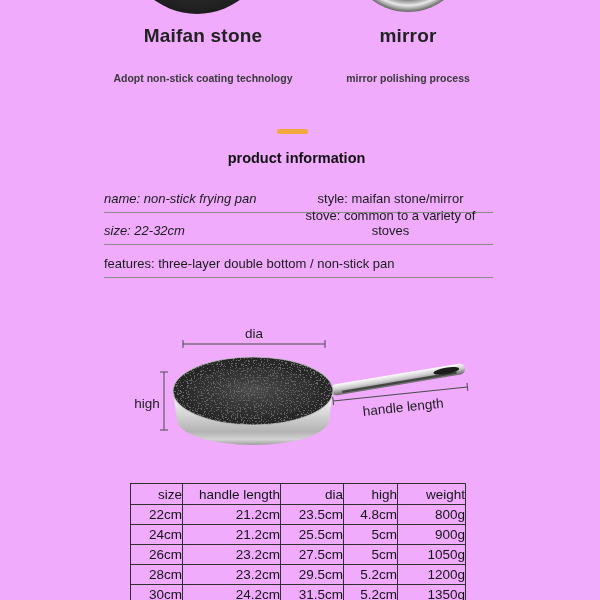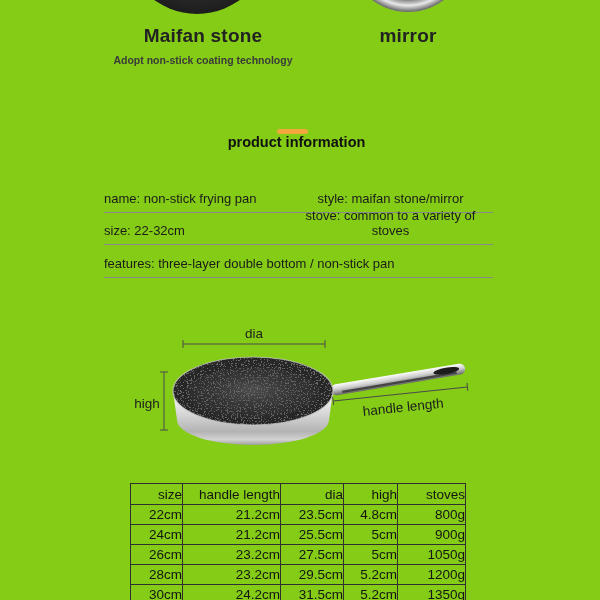--- a/index.html
+++ b/index.html
@@ -1,57 +1,57 @@
 <!DOCTYPE html>
 <html><head>
 <meta charset="utf-8">
 <style>
   html,body { margin:0; padding:0; background:#fff; }
   #screen {
     position:relative; width:600px; height:600px; overflow:hidden;
-    background:#84cc16; font-family:"Liberation Sans", sans-serif;
+    background:#f0abfc; font-family:"Liberation Sans", sans-serif;
   }
 
   
   .photo-left {
     position:absolute; left:125px; top:-130px; width:144px; height:144px;
     border-radius:50%;
     background: radial-gradient(circle at 50% 42%, #454545 0%, #303030 50%, #191919 80%, #2c2c2c 100%);
   }
   .photo-right {
     position:absolute; left:348px; top:-108px; width:120px; height:120px;
     border-radius:50%;
     background: radial-gradient(circle, #f2f2f2 0%, #dcdcdc 50%, #8d8d8d 57%, #e8e8e8 63%, #6f6f6f 70%, #c9c9c9 77%, #f5f5f5 87%, #8f8f8f 99%);
   }
 
   .feat { position:absolute; top:26px; width:210px; text-align:center; }
   .feat.left  { left:98px; }
   .feat.right { left:303px; }
   .feat-title { font-size:19px; line-height:20px; font-weight:700; color:#222; letter-spacing:.2px; }
-  .feat-sub   { margin-top:8px; font-size:10.5px; font-weight:600; color:#3a3a3a; }
+  .feat-sub   { margin-top:26px; font-size:10.5px; font-weight:600; color:#3a3a3a; }
 
   .accent-dash {
     position:absolute; left:277px; top:129px; width:31px; height:4.5px;
     border-radius:2.5px; background:#F2A83C;
   }
   .section-heading {
-    position:absolute; left:0; top:134px; width:593px; text-align:center;
+    position:absolute; left:0; top:150px; width:593px; text-align:center;
     font-size:14.5px; font-weight:600; color:#111;
   }
 
   .info-list { position:absolute; left:104px; top:184px; width:389px; }
   .info-row {
     box-sizing:border-box; display:flex; align-items:flex-end;
     padding-bottom:6px; border-bottom:1px solid #8a8a8a;
     font-size:13px; color:#1b1b1b;
   }
   .info-row:nth-child(1) { height:29px; }
   .info-row:nth-child(2) { height:32px; }
   .info-row:nth-child(3) { height:33px; }
-  .cell-l { flex:none; width:184px; }
+  .cell-l { flex:none; width:184px;font-style:italic; }
   .cell-r { flex:1;text-align:center; }
   .cell-full { flex:1; }
 
   .pan-svg { position:absolute; left:100px; top:300px; }
   .pan-svg text { font-family:"Liberation Sans", sans-serif; fill:#1d1d1d; font-size:13.5px; }
   .pan-svg .measure { stroke:#4a4a4a; stroke-width:1; }
 
   .spec-table {
     position:absolute; left:130px; top:483px;
     border-collapse:collapse; table-layout:fixed;
@@ -71,20 +71,21 @@
 
   <div class="photo-left"></div>
   <div class="photo-right"></div>
 
   <div class="feat left">
     <div class="feat-title">Maifan stone</div>
     <div class="feat-sub">Adopt non-stick coating technology</div>
   </div>
   <div class="feat right">
     <div class="feat-title">mirror</div>
+    <div class="feat-sub">mirror polishing process</div>
   </div>
 
   <div class="accent-dash"></div>
   <div class="section-heading">product information</div>
 
   <div class="info-list">
     <div class="info-row">
       <span class="cell-l">name: non-stick frying pan</span>
       <span class="cell-r">style: maifan stone/mirror</span>
     </div>
@@ -168,21 +169,21 @@
         <col style="width:63px">
         <col style="width:54px">
         <col style="width:68px">
     </colgroup>
     <thead>
       <tr>
         <th>size</th>
         <th>handle length</th>
         <th>dia</th>
         <th>high</th>
-        <th>stoves</th>
+        <th>weight</th>
       </tr>
     </thead>
     <tbody>
       <tr>
         <td>22cm</td>
         <td>21.2cm</td>
         <td>23.5cm</td>
         <td>4.8cm</td>
         <td>800g</td>
       </tr>

